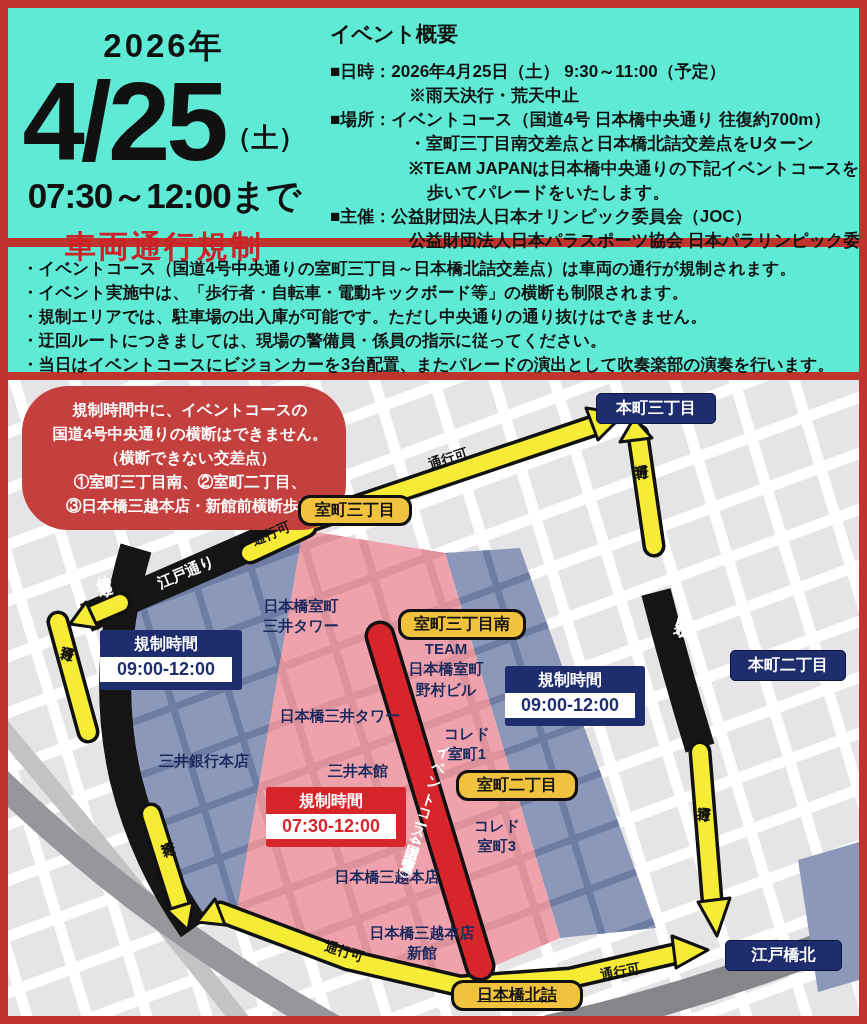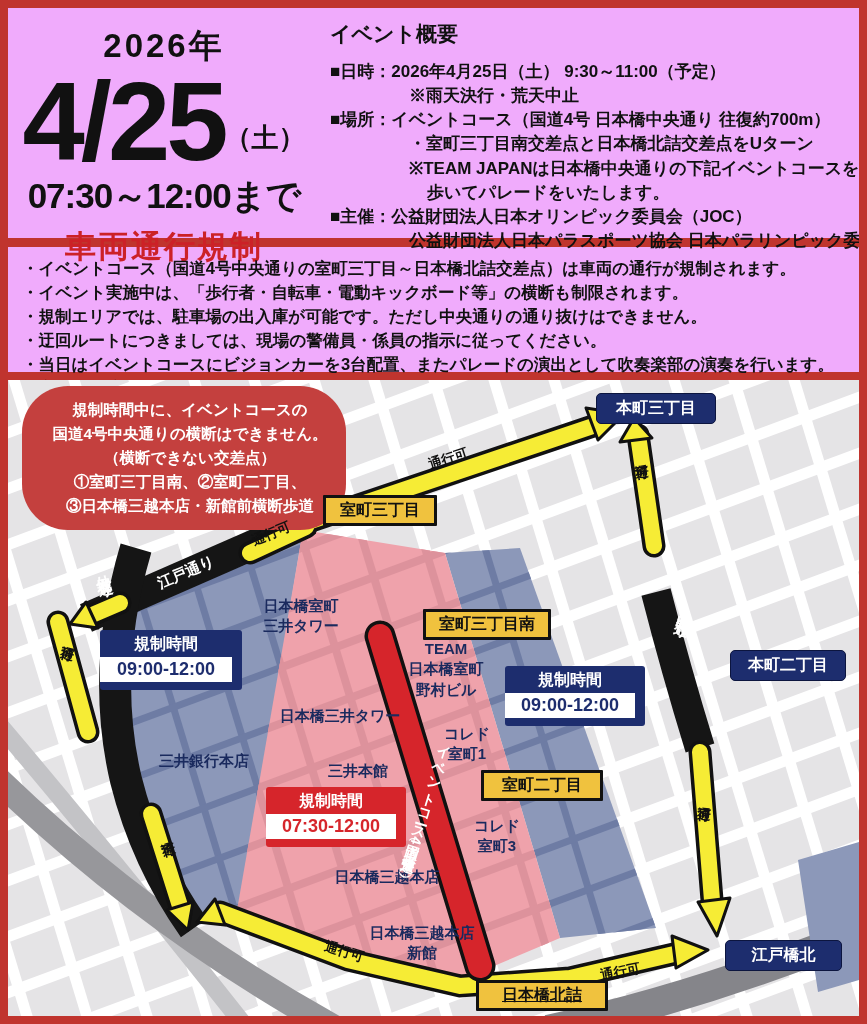--- a/index.html
+++ b/index.html
@@ -1,18 +1,18 @@
 <!DOCTYPE html>
 <html><head>
 <meta charset="utf-8">
 <style>
   html,body{margin:0;padding:0;background:#f4f4f4;}
   .page{
     width:867px;height:1024px;box-sizing:border-box;
-    border:8px solid #c0342e;background:#f0abfc;position:relative;
+    border:8px solid #c0342e;background:#5eead4;position:relative;
     font-family:"Liberation Sans",sans-serif;color:#111;overflow:hidden;
   }
   
   .header{height:230px;display:flex;}
   .header-left{width:312px;text-align:center;padding-top:16px;flex:none;}
   .year{font-size:33px;font-weight:800;letter-spacing:3px;}
   .date-row{display:flex;justify-content:center;align-items:center;line-height:.95;}
   .big-date{font-size:112px;font-weight:800;letter-spacing:-4px;}
   .weekday{font-size:27px;font-weight:800;margin-top:34px;}
   .time-range{font-size:35px;font-weight:800;letter-spacing:-1px;margin-top:-2px;}
@@ -37,21 +37,21 @@
     left:14px;top:6px;width:300px;background:#c4403e;border-radius:46px;
     padding:12px 6px 12px 18px;text-align:center;color:#fff;font-weight:800;
     font-size:15.5px;line-height:1.55;
   }
   .navy-tag{
     background:#1d2d6e;color:#fff;font-weight:800;font-size:16px;text-align:center;
     border-radius:5px;padding:4px 0;border:1px solid #0c153f;
   }
   .gold-tag{
     background:#f0c23e;color:#111;font-weight:800;font-size:16px;text-align:center;
-    border-radius:1px;padding:2px 0;border:3px solid #111;box-sizing:border-box;margin-left:25px;
+    border-radius:12px;padding:2px 0;border:3px solid #111;box-sizing:border-box;
   }
   .reg-box{border-radius:3px;text-align:center;padding:3px 10px 8px 0;box-sizing:border-box;}
   .reg-box .reg-title{color:#fff;font-weight:800;font-size:16px;line-height:1.4;}
   .reg-box .reg-time{background:#fff;font-weight:800;font-size:18px;line-height:1.35;margin-top:2px;}
   .reg-navy{background:#1d2d6e;}
   .reg-navy .reg-time{color:#1d2d6e;}
   .reg-red{background:#d6252b;}
   .reg-red .reg-time{color:#d6252b;}
   .bld{
     color:#1a2a5e;font-weight:800;font-size:15px;line-height:1.35;text-align:center;

